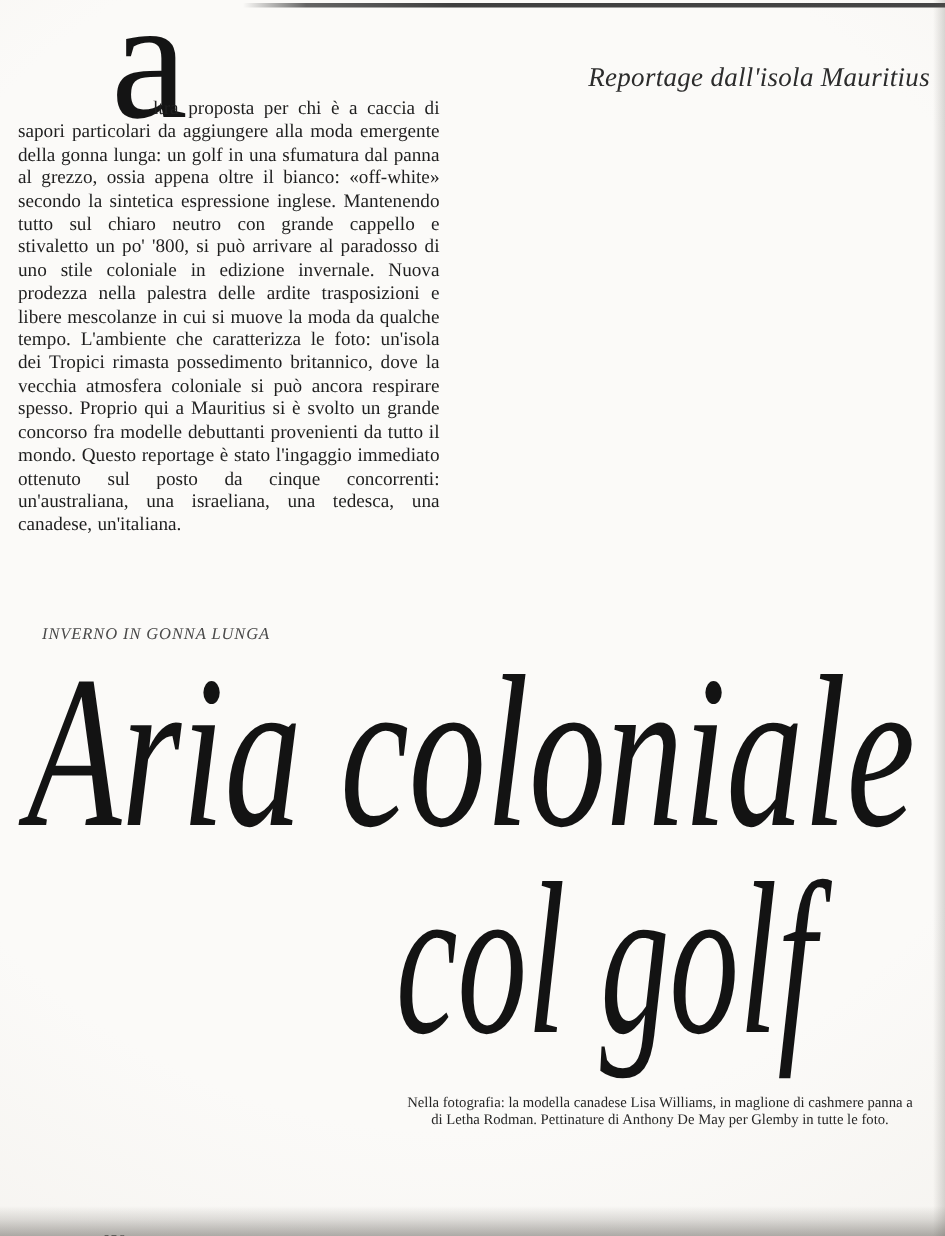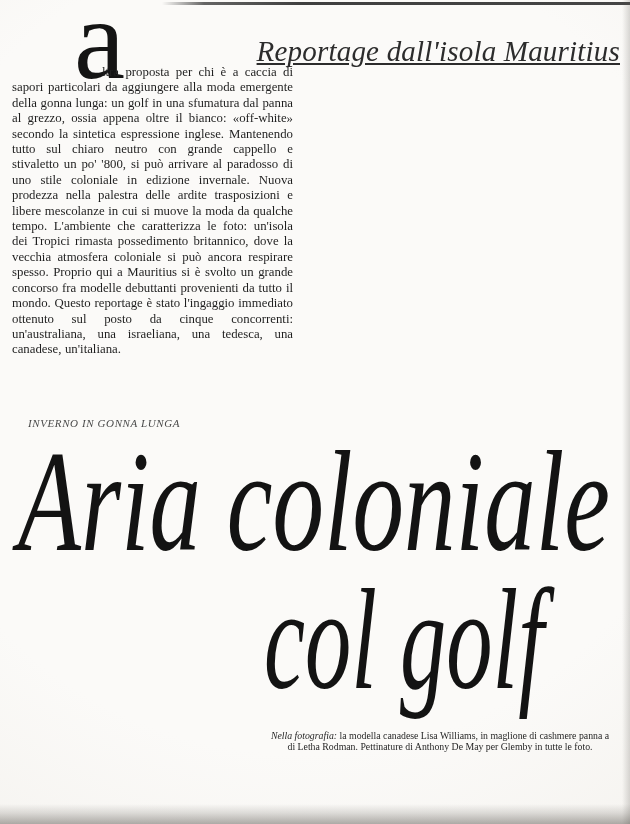--- a/index.html
+++ b/index.html
@@ -14,24 +14,23 @@
     color:#1d1d1d;
   }
   svg{overflow:visible;display:block;}
 
   .top-rule{
     position:absolute;left:162px;top:2px;width:468px;height:3px;
     background:linear-gradient(to right, rgba(63,63,63,0) 0, rgba(63,63,63,.8) 9%, #3f3f3f 30%, #454545 100%);
   }
   .reportage{
     position:absolute;top:37px;right:10px;
-    font-style:italic;font-size:29px;line-height:28px;
+    font-style:italic;font-size:18px;line-height:28px;
     color:#2c2c2c;letter-spacing:.2px;
     font-family:"Liberation Serif","DejaVu Serif",serif;
-    text-decoration:underline;
   }
   .article{
     position:absolute;left:12px;top:65px;width:281px;
     font-size:12.8px;line-height:15.4px;
     text-align:justify;color:#1f1f1f;
   }
   .article p{margin:0;text-indent:90px;word-spacing:.4px;}
   .dropcap{
     position:absolute;left:74px;top:-18px;
     font-size:115px;line-height:115px;
@@ -46,21 +45,21 @@
   .headline-1{position:absolute;left:16px;top:440px;width:600px;height:135px;}
   .headline-2{position:absolute;left:262px;top:560px;width:285px;height:195px;}
   .headline-1 text,.headline-2 text{
     font-family:"Liberation Serif","DejaVu Serif",serif;
     font-style:italic;font-size:145px;fill:#131313;
   }
   .caption{
     position:absolute;left:252px;top:731px;width:376px;
     font-size:9.8px;line-height:10.9px;text-align:center;color:#262626;
   }
-  .caption .lead{font-style:italic;}
+  .caption .lead{}
   .folio{
     position:absolute;left:27px;top:822px;
     font-size:10px;color:#3a3a3a;letter-spacing:.5px;margin-left:41px;
   }
   .shadow-bottom{
     position:absolute;left:0;bottom:0;width:630px;height:20px;
     background:linear-gradient(to bottom, rgba(90,86,80,0) 0, rgba(90,86,80,.18) 45%, rgba(80,76,70,.45) 100%);
   }
   .shadow-right{
     position:absolute;right:0;top:0;width:8px;height:824px;

